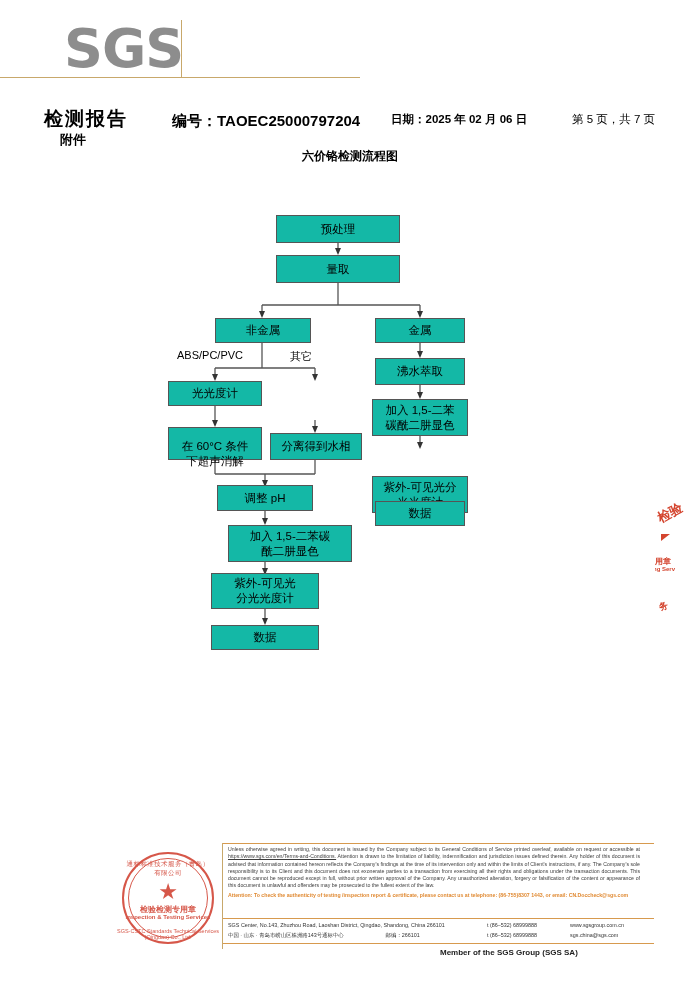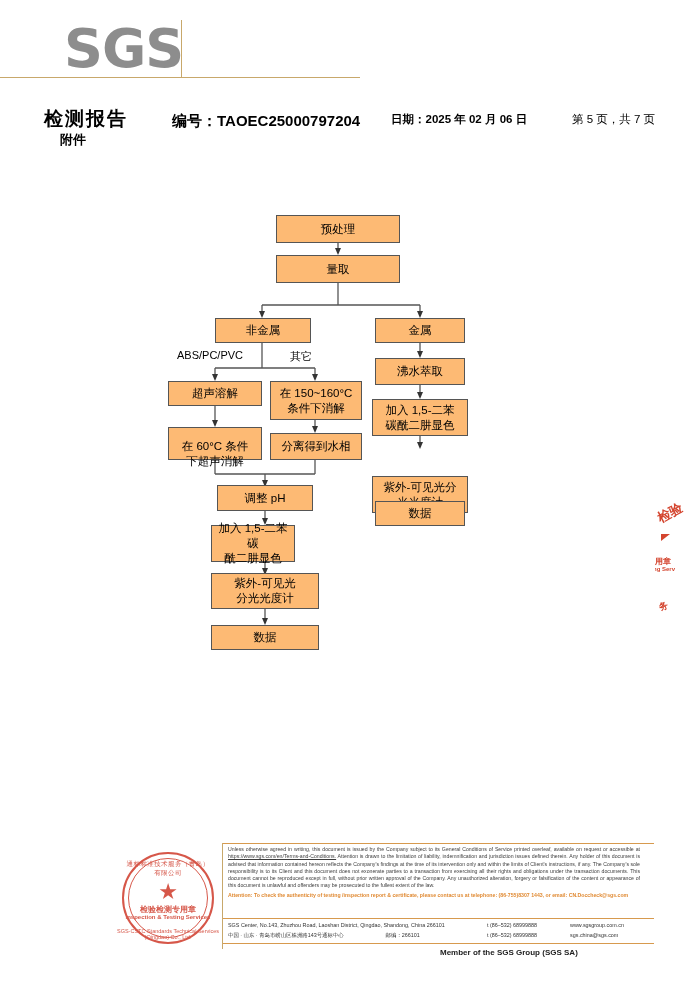--- a/index.html
+++ b/index.html
@@ -53,21 +53,21 @@
   .chart-title{
     position:absolute;left:0;top:148px;width:700px;text-align:center;
     font-size:12px;font-weight:bold;color:#000;
   }
 
   
   .flow{position:absolute;left:0;top:0;width:700px;height:700px;}
   .node{
     position:absolute;
     border:1px solid #555;
-    background:#fdba74;
+    background:#14b8a6;
     box-sizing:border-box;
     display:flex;align-items:center;justify-content:center;
     text-align:center;
     font-size:11.5px;
     line-height:15px;
     color:#000;
     padding:0 2px;
   }
   .edge-label{
     position:absolute;font-size:11px;color:#000;white-space:nowrap;
@@ -161,20 +161,21 @@
 
   <div class="logo-rule-h"></div>
   <div class="logo-rule-v"></div>
   <div class="logo">SGS</div>
 
   <div class="rpt-title">检测报告</div>
   <div class="rpt-sub">附件</div>
   <div class="hdr-no">编号：TAOEC25000797204</div>
   <div class="hdr-date">日期：2025 年 02 月 06 日</div>
   <div class="hdr-page">第 5 页，共 7 页</div>
+  <div class="chart-title">六价铬检测流程图</div>
 
   <div class="flow">
 
     <svg class="lines" viewBox="0 0 700 700">
       <defs>
         <marker id="ar" markerWidth="8" markerHeight="8" refX="4" refY="4" orient="auto" markerUnits="userSpaceOnUse">
           <path d="M0,1 L7,4 L0,7 z" fill="#333"></path>
         </marker>
       </defs>
       <g stroke="#555" stroke-width="1.3" fill="none">
@@ -226,42 +227,38 @@
     </div>
 
     <div class="node" style="left:375px;top:318px;width:90px;height:25px;">
       <span>金属</span>
     </div>
 
     <div class="edge-label" style="left:177px;top:349px;">ABS/PC/PVC</div>
     <div class="edge-label" style="left:290px;top:349px;">其它</div>
 
     <div class="node" style="left:168px;top:381px;width:94px;height:25px;">
-      <span>超声溶解</span>
-    </div>
-
-    <div class="node ml" style="left:270px;top:381px;width:92px;height:39px;">
-      <span class="ml" style="white-space:pre-line;">在 150~160°C
-条件下消解</span>
-    </div>
+      <span>光光度计</span>
+    </div>
+
 
     <div class="node" style="left:168px;top:427px;width:94px;height:33px;">
       <span style="white-space:pre-line;margin-top:20px;">在 60°C 条件
 下超声消解</span>
     </div>
 
     <div class="node" style="left:270px;top:433px;width:92px;height:27px;">
       <span>分离得到水相</span>
     </div>
 
     <div class="node" style="left:217px;top:485px;width:96px;height:26px;">
       <span>调整 pH</span>
     </div>
 
-    <div class="node" style="left:211px;top:525px;width:84px;height:37px;align-items:center;">
+    <div class="node" style="left:228px;top:525px;width:124px;height:37px;align-items:center;">
       <span style="white-space:pre-line;">加入 1,5-二苯碳
 酰二肼显色</span>
     </div>
 
     <div class="node" style="left:211px;top:573px;width:108px;height:36px;">
       <span style="white-space:pre-line;">紫外-可见光
 分光光度计</span>
     </div>
 
     <div class="node" style="left:211px;top:625px;width:108px;height:25px;">

